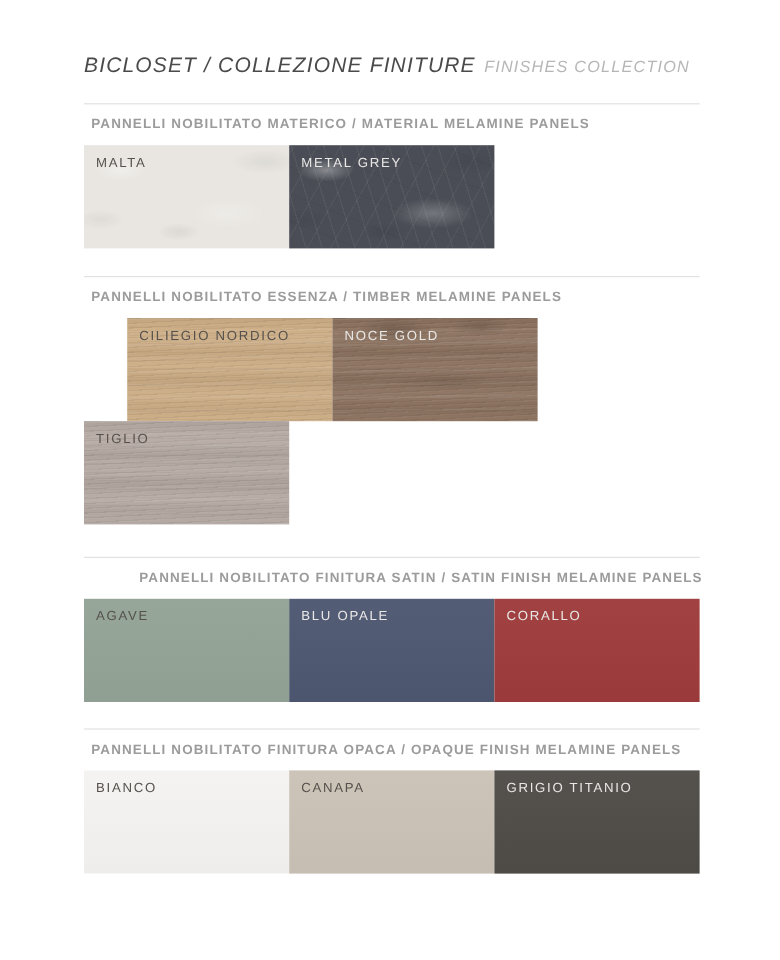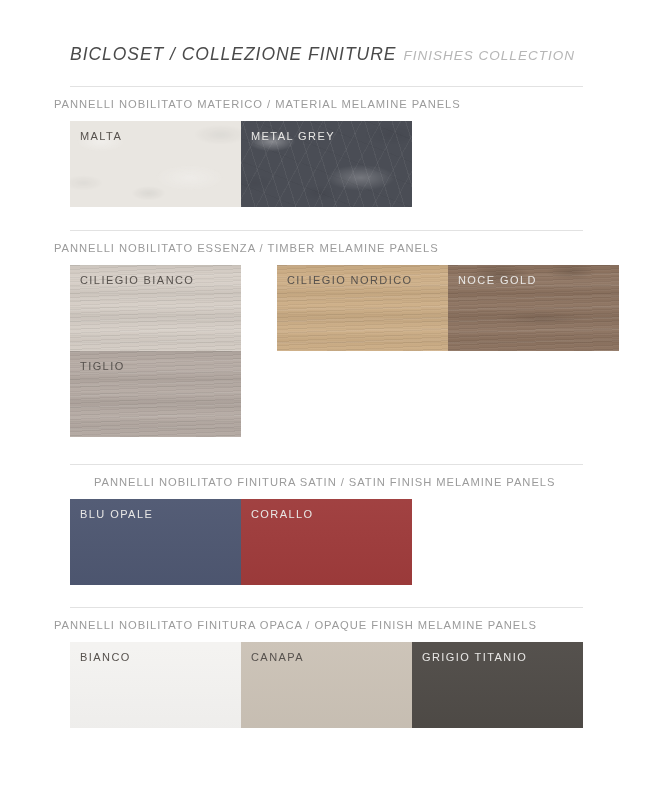--- a/index.html
+++ b/index.html
@@ -46,26 +46,26 @@
   .section { position: absolute; left: 0; width: 650px; }
   .section-rule {
     position: absolute;
     left: 70px;
     width: 513px;
     height: 1px;
     background: #e2e2e2;
   }
   .section-heading {
     position: absolute;
-    left: 54px;
+    left: 76px;
     white-space: nowrap;
     font-size: 11.2px;
     letter-spacing: 0.085em;
     color: #9b9b9b;
-    font-weight: 400;
+    font-weight: 700;
   }
 
   
   .swatch-row {
     position: absolute;
     left: 70px;
     display: flex;
     flex-direction: row;
   }
   .swatch {
@@ -172,25 +172,20 @@
             <div class="tex tex-stone"></div>
             <div class="tex tex-scratch"></div>
             <div class="swatch-label label-light">METAL GREY</div>
           </div>
         </div>
       </div>
       <div class="section" style="top: 0px;">
         <div class="section-rule" style="top: 230px;"></div>
         <div class="section-heading" style="top: 242px;">PANNELLI NOBILITATO ESSENZA / TIMBER MELAMINE PANELS</div>
         <div class="swatch-row" style="top: 265px;">
-          <div class="swatch" style="background: rgb(214, 206, 198);">
-            <div class="tex tex-wood"></div>
-            <div class="tex tex-bands"></div>
-            <div class="swatch-label label-dark">CILIEGIO BIANCO</div>
-          </div>
           <div class="swatch" style="background: rgb(205, 174, 134); margin-left: 36px;">
             <div class="tex tex-wood"></div>
             <div class="tex tex-bands"></div>
             <div class="swatch-label label-dark">CILIEGIO NORDICO</div>
           </div>
           <div class="swatch" style="background: rgb(141, 115, 96);">
             <div class="tex tex-wood"></div>
             <div class="tex tex-bands"></div>
             <div class="tex tex-knot"></div>
             <div class="swatch-label label-light">NOCE GOLD</div>
@@ -201,20 +196,24 @@
             <div class="tex tex-wood"></div>
             <div class="tex tex-bands"></div>
             <div class="swatch-label label-dark">TIGLIO</div>
           </div>
         </div>
       </div>
       <div class="section" style="top: 0px;">
         <div class="section-rule" style="top: 464px;"></div>
         <div class="section-heading" style="top: 476px; margin-left: 40px;">PANNELLI NOBILITATO FINITURA SATIN / SATIN FINISH MELAMINE PANELS</div>
         <div class="swatch-row" style="top: 499px;">
+          <div class="swatch" style="background: rgb(147, 163, 150);">
+            <div class="tex tex-flat"></div>
+            <div class="swatch-label label-dark">AGAVE</div>
+          </div>
           <div class="swatch" style="background: rgb(78, 87, 113);">
             <div class="tex tex-flat"></div>
             <div class="swatch-label label-light">BLU OPALE</div>
           </div>
           <div class="swatch" style="background: rgb(158, 59, 59);">
             <div class="tex tex-flat"></div>
             <div class="swatch-label label-light">CORALLO</div>
           </div>
         </div>
       </div>

